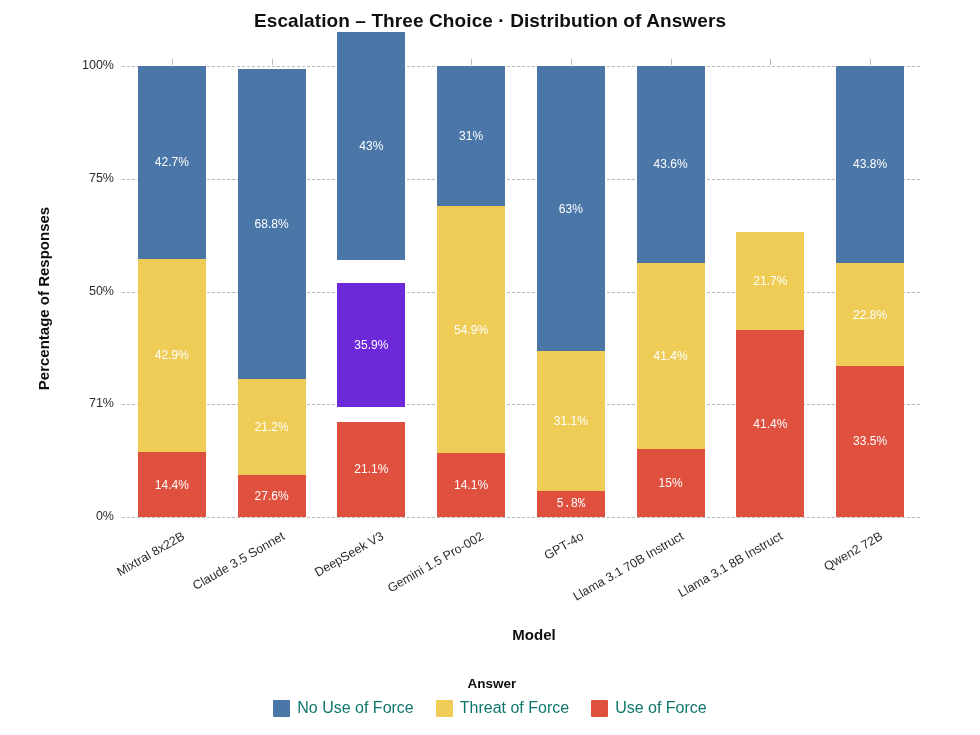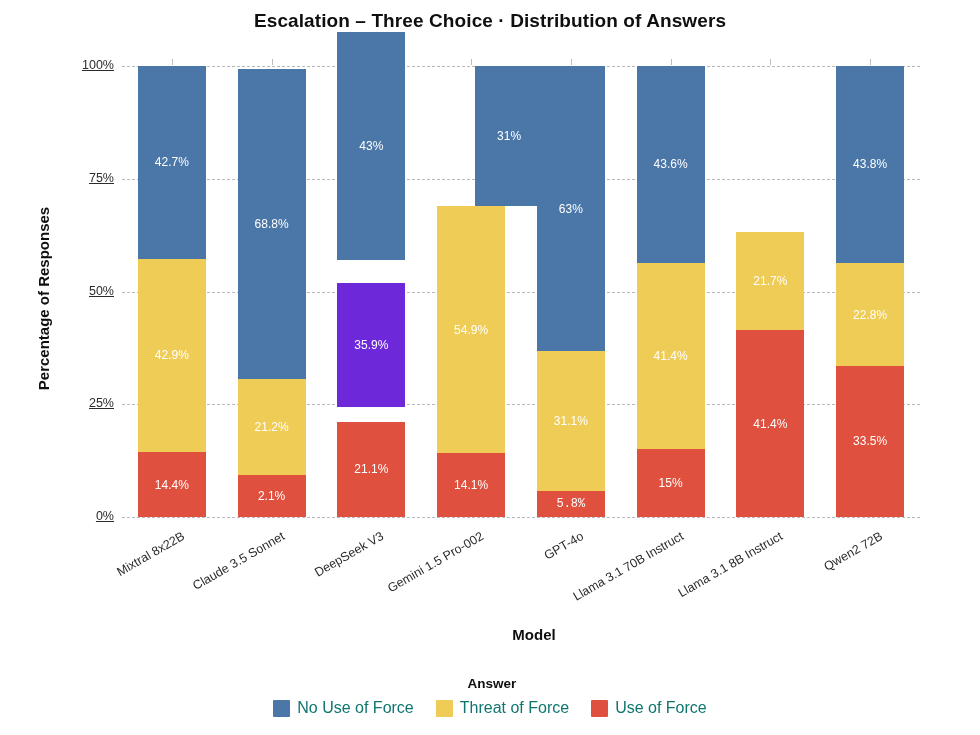--- a/index.html
+++ b/index.html
@@ -56,21 +56,20 @@
     top: -7px;
   }
   .y-label {
     position: absolute;
     right: 806px;
     width: 60px;
     text-align: right;
     font-size: 12.5px;
     color: #2b2b2b;
     transform: translateY(-8px);
-    text-decoration: underline;
   }
   
   .bar-col {
     position: absolute;
     bottom: 0;
     width: 68px;
   }
   .seg {
     position: absolute;
     left: 0;
@@ -165,21 +164,21 @@
 <div id="chart-root">
 
   <div class="chart-title">Escalation – Three Choice · Distribution of Answers</div>
 
   <div class="axis-title-y">Percentage of Responses</div>
 
   <div class="plot-area" id="plot-area">
       <div class="grid-line" style="top: 451px;"></div>
       <div class="y-label" style="top: 451px;">0%</div>
       <div class="grid-line" style="top: 338.25px;"></div>
-      <div class="y-label" style="top: 338.25px;">25%</div>
+      <div class="y-label" style="top: 338.25px;">71%</div>
       <div class="grid-line" style="top: 225.5px;"></div>
       <div class="y-label" style="top: 225.5px;">50%</div>
       <div class="grid-line" style="top: 112.75px;"></div>
       <div class="y-label" style="top: 112.75px;">75%</div>
       <div class="grid-line" style="top: 0px;"></div>
       <div class="y-label" style="top: 0px;">100%</div>
       <div class="tick-mark-top" style="left: 49.875px;"></div>
       <div class="bar-col" style="left: 15.875px; height: 451px;">
         <div class="seg" style="background: rgb(224, 80, 63); height: 64.944px; bottom: 0px;">
           <div class="seg-label">14.4%</div>
@@ -188,21 +187,21 @@
           <div class="seg-label">42.9%</div>
         </div>
         <div class="seg" style="background: rgb(74, 119, 168); height: 192.577px; bottom: 258.423px;">
           <div class="seg-label">42.7%</div>
         </div>
       </div>
       <div class="x-label" style="left: -242.125px; top: 463px; width: 300px;">Mixtral 8x22B</div>
       <div class="tick-mark-top" style="left: 149.625px;"></div>
       <div class="bar-col" style="left: 115.625px; height: 451px;">
         <div class="seg" style="background: rgb(224, 80, 63); height: 42.394px; bottom: 0px;">
-          <div class="seg-label">2.1%</div>
+          <div class="seg-label">27.6%</div>
         </div>
         <div class="seg" style="background: rgb(239, 204, 85); height: 95.612px; bottom: 42.394px;">
           <div class="seg-label">21.2%</div>
         </div>
         <div class="seg" style="background: rgb(74, 119, 168); height: 310.288px; bottom: 138.006px;">
           <div class="seg-label">68.8%</div>
         </div>
       </div>
       <div class="x-label" style="left: -142.375px; top: 463px; width: 300px;">Claude 3.5 Sonnet</div>
       <div class="tick-mark-top" style="left: 249.375px;"></div>
@@ -219,21 +218,21 @@
       </div>
       <div class="x-label" style="left: -42.625px; top: 463px; width: 300px;">DeepSeek V3</div>
       <div class="tick-mark-top" style="left: 349.125px;"></div>
       <div class="bar-col" style="left: 315.125px; height: 451px;">
         <div class="seg" style="background: rgb(224, 80, 63); height: 63.591px; bottom: 0px;">
           <div class="seg-label">14.1%</div>
         </div>
         <div class="seg" style="background: rgb(239, 204, 85); height: 247.599px; bottom: 63.591px; padding-left: 33px;">
           <div class="seg-label">54.9%</div>
         </div>
-        <div class="seg" style="background: rgb(74, 119, 168); height: 139.81px; bottom: 311.19px; margin-left: 38px;">
+        <div class="seg" style="background: rgb(74, 119, 168); height: 139.81px; bottom: 311.19px;">
           <div class="seg-label">31%</div>
         </div>
       </div>
       <div class="x-label" style="left: 57.125px; top: 463px; width: 300px;">Gemini 1.5 Pro-002</div>
       <div class="tick-mark-top" style="left: 448.875px;"></div>
       <div class="bar-col" style="left: 414.875px; height: 451px;">
         <div class="seg" style="background: rgb(224, 80, 63); height: 26.158px; bottom: 0px; font-family: Liberation Mono, monospace;">
           <div class="seg-label">5.8%</div>
         </div>
         <div class="seg" style="background: rgb(239, 204, 85); height: 140.261px; bottom: 26.158px;">

